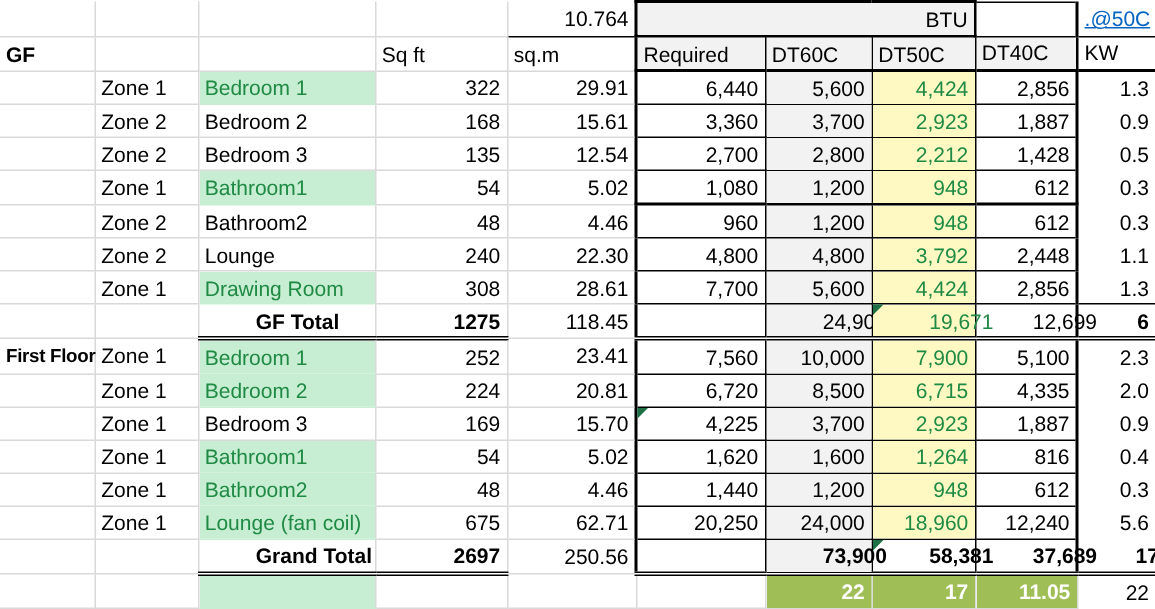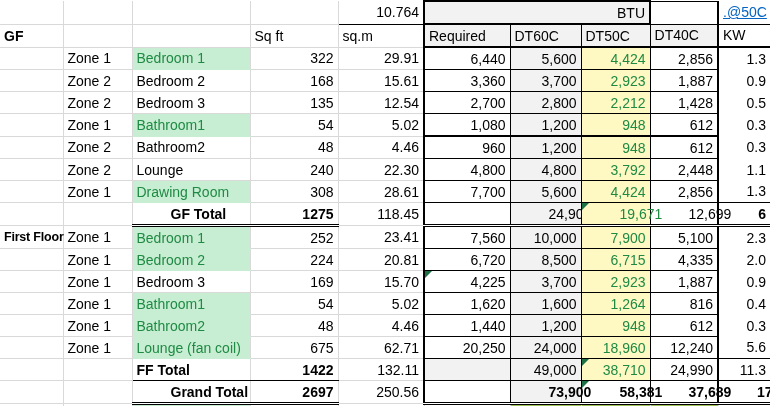--- a/index.html
+++ b/index.html
@@ -234,32 +234,20 @@
   <td class="grn">Lounge (fan coil)</td>
   <td class="n">675</td>
   <td class="n">62.71</td>
   <td class="blk n lE">20,250</td>
   <td class="blk n gry">24,000</td>
   <td class="blk n gc">18,960</td>
   <td class="blk n rE">12,240</td>
   <td class="n kw">5.6</td>
 </tr>
 
-<tr>
-  <td></td>
-  <td></td>
-  <td class="b tB bB">FF Total</td>
-  <td class="n b tB bB">1422</td>
-  <td class="n">132.11</td>
-  <td class="blk lE gry"></td>
-  <td class="blk n gry">49,000</td>
-  <td class="blk n gc"><span class="flag"></span><span>38,710</span></td>
-  <td class="blk n rE">24,990</td>
-  <td class="n kw tB bB">11.3</td>
-</tr>
 
 <tr>
   <td></td>
   <td></td>
   <td class="b dB">Grand Total</td>
   <td class="n b dB">2697</td>
   <td class="n">250.56</td>
   <td class="blk lE dB"></td>
   <td class="blk n b gry dB">73,900</td>
   <td class="blk n b dB"><span class="flag"></span><span>58,381</span></td>

